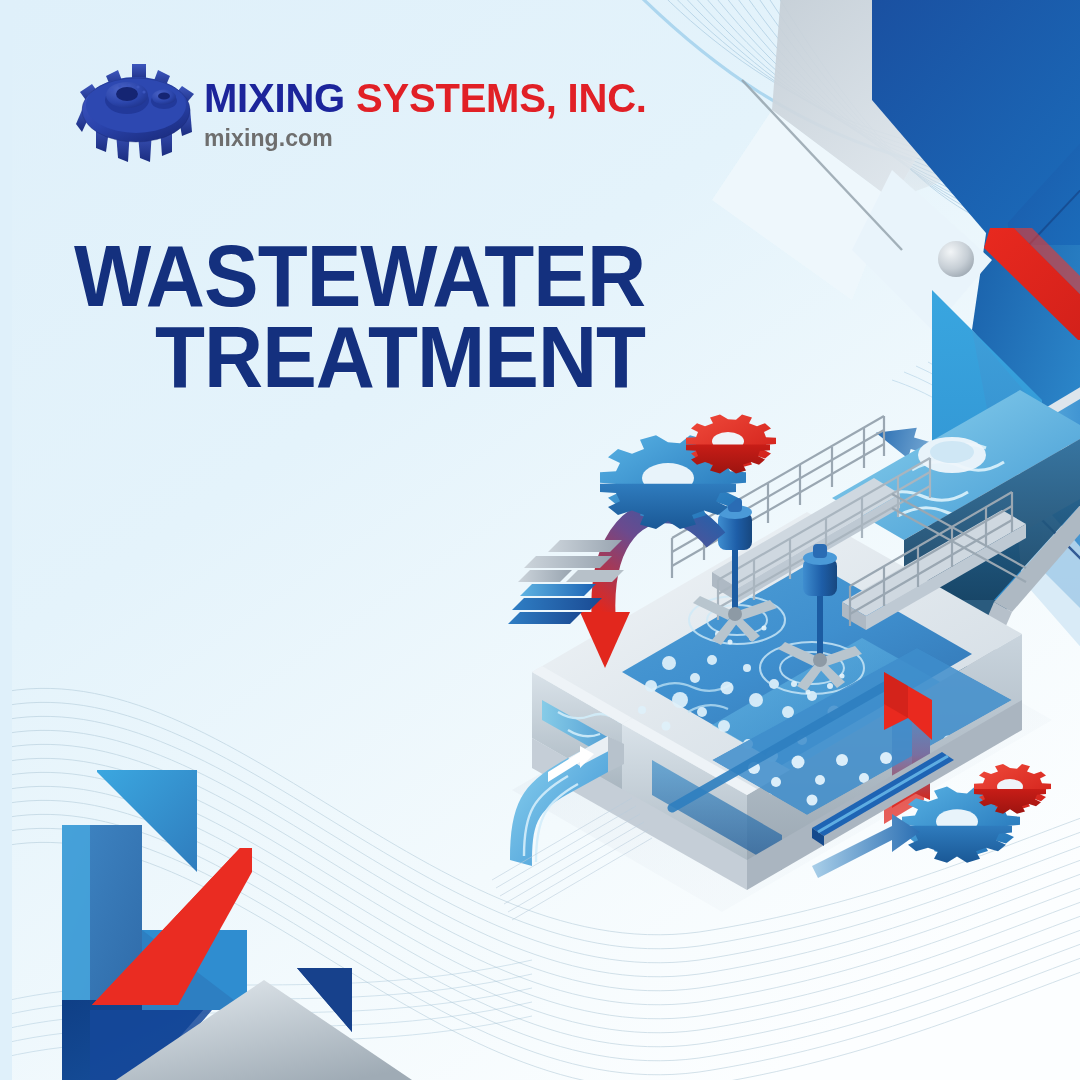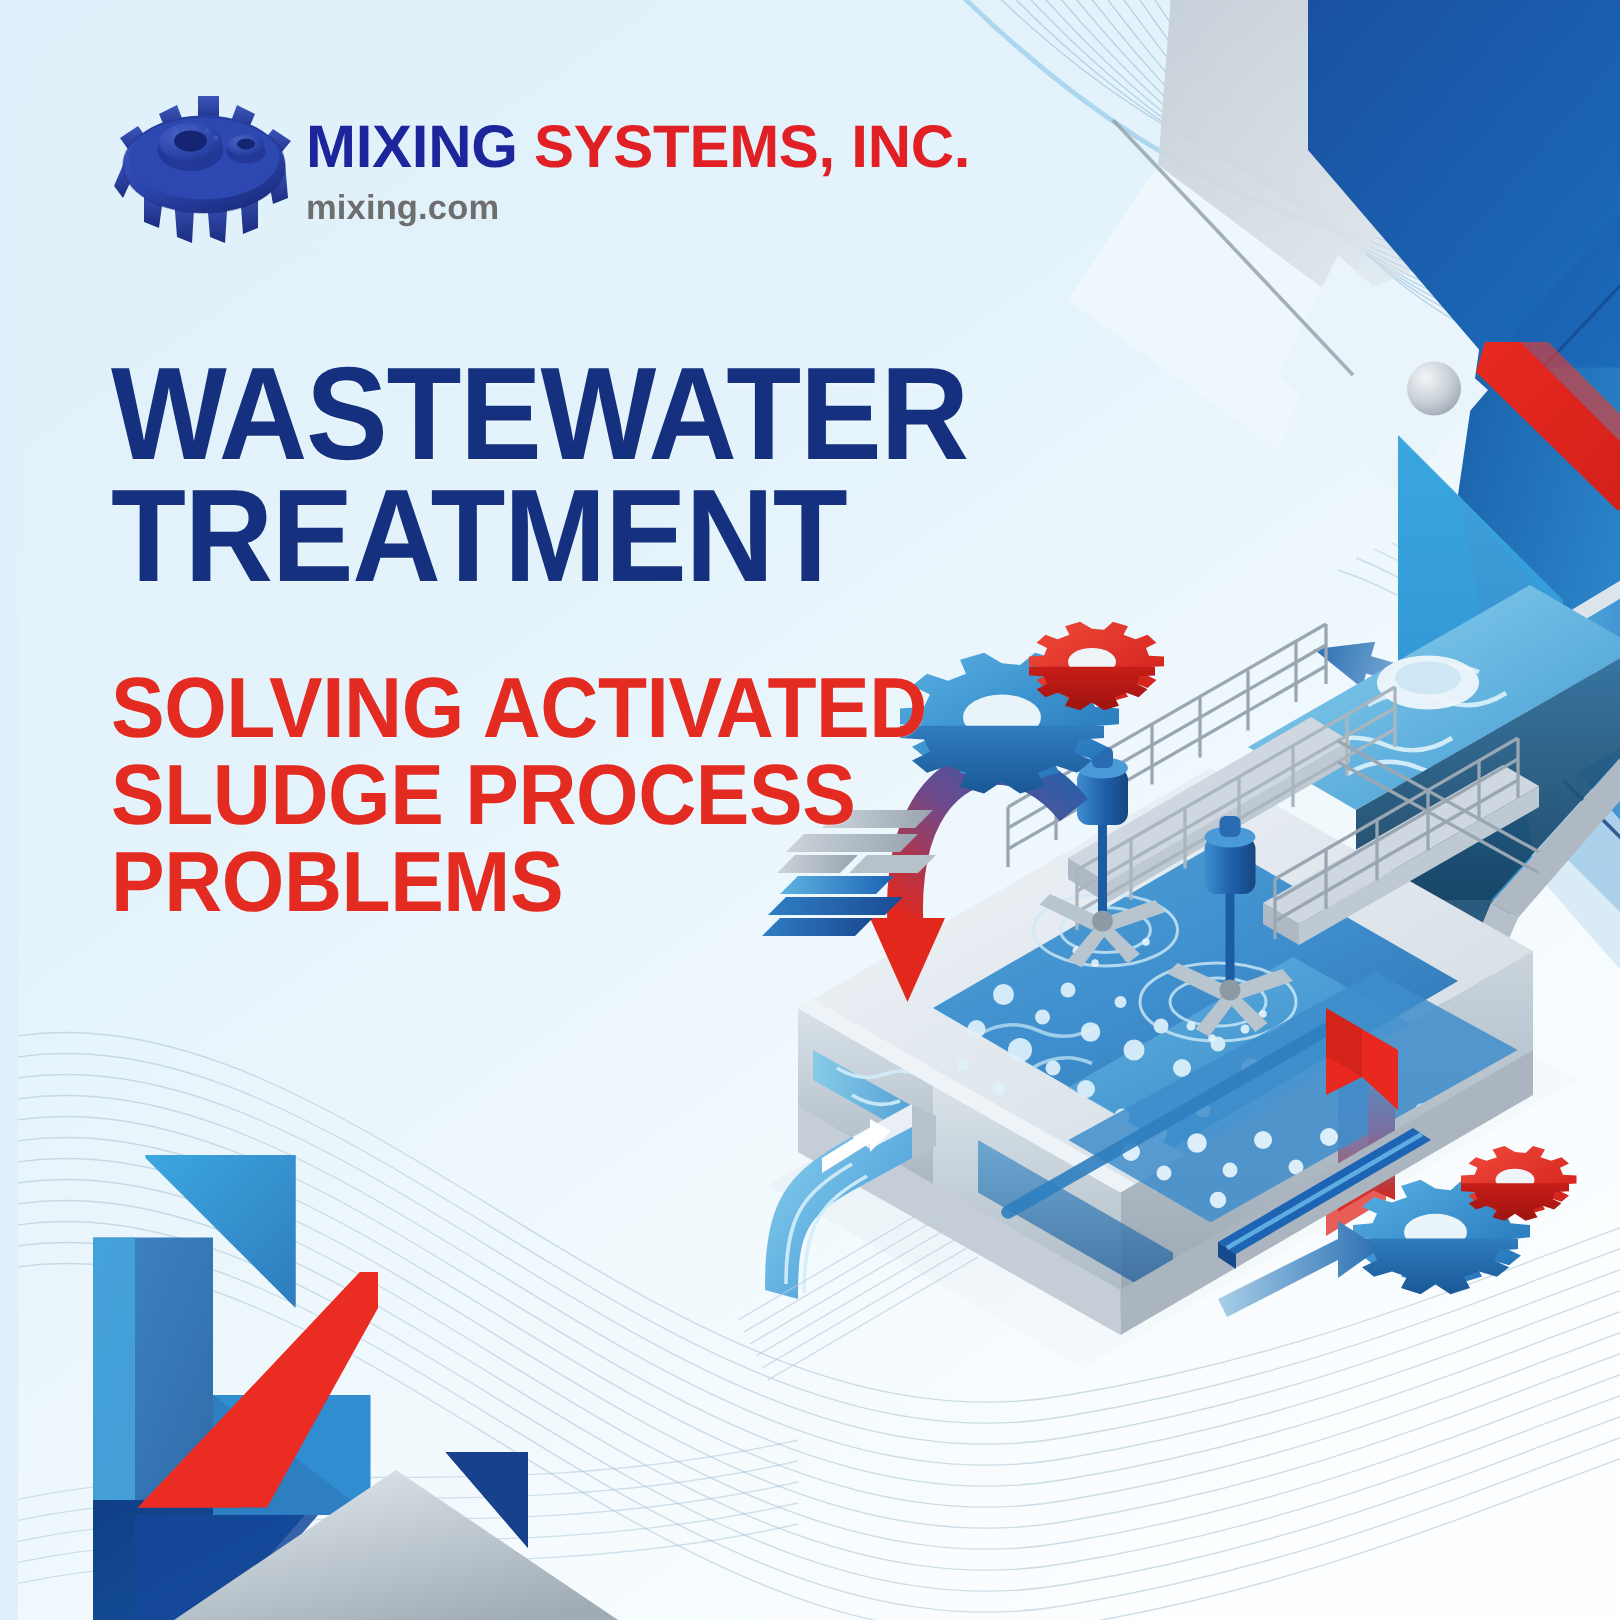--- a/index.html
+++ b/index.html
@@ -20,21 +20,21 @@
   #logo-block { position:absolute; left:64px; top:56px; display:flex; align-items:flex-start; z-index:40; }
   #logo-mark { width:122px; height:112px; flex:none; margin-right:6px; }
   #logo-text { padding-top:22px; }
   #brand-line { font-size:40px; font-weight:700; letter-spacing:-0.2px; white-space:nowrap;
                 font-family:"Liberation Sans", sans-serif; line-height:1; }
   #brand-primary { color:#1c259b; }
   #brand-secondary { color:#e12026; }
   #brand-url { font-size:23px; color:#6e6e6e; font-weight:700; margin-top:7px; letter-spacing:0.1px; }
 
   
-  #headline { position:absolute; left:62px; top:236px; z-index:40; }
+  #headline { position:absolute; left:62px; top:236px; z-index:40;text-align:right; }
   .h-main {
     font-family:"Liberation Sans Narrow","Liberation Sans",sans-serif;
     font-weight:700;
     font-size:88px;
     line-height:0.92;
     color:#14307e;
     letter-spacing:-1px;
     transform:scaleX(0.93);
     transform-origin:left center;
     white-space:nowrap;
@@ -753,19 +753,14 @@
       </div>
       <div id="brand-url">mixing.com</div>
     </div>
   </div>
 
   <div id="headline">
     <div class="h-main">WASTEWATER</div>
     <div class="h-main">TREATMENT</div>
   </div>
 
-  <div id="subhead">
-    <div class="h-sub">SOLVING ACTIVATED</div>
-    <div class="h-sub">SLUDGE PROCESS</div>
-    <div class="h-sub">PROBLEMS</div>
-  </div>
 
 </div>
 
 </body></html>

